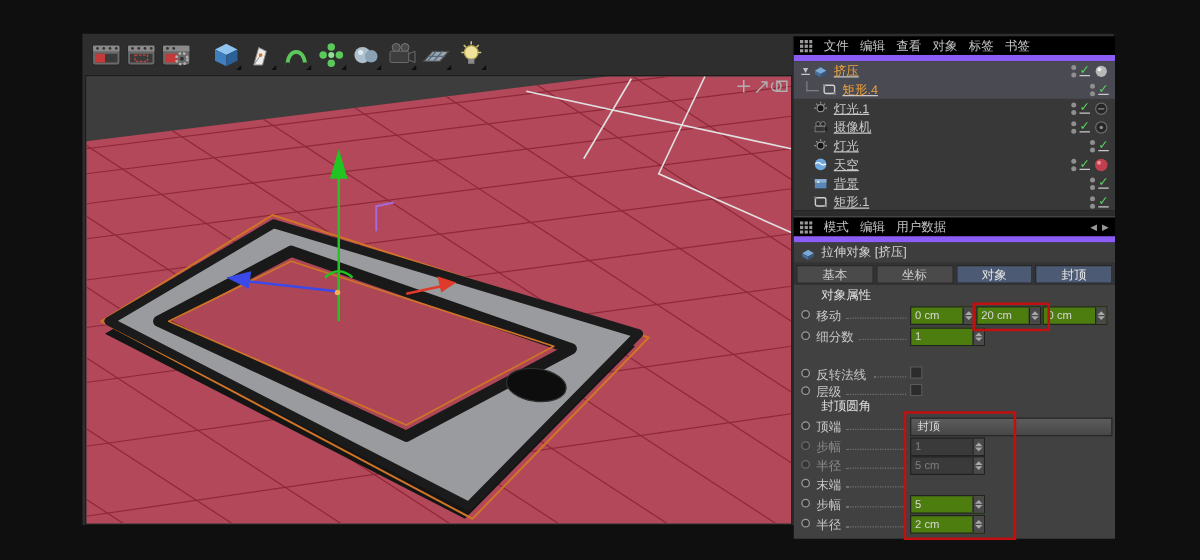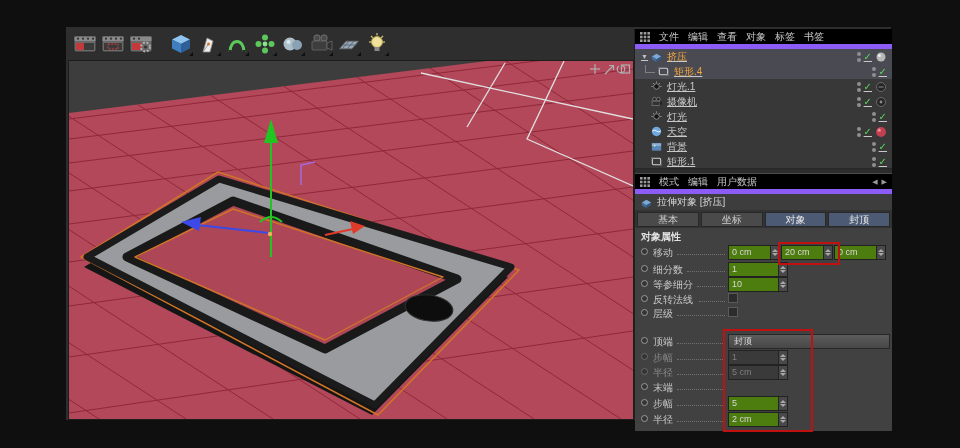--- a/index.html
+++ b/index.html
@@ -46,21 +46,21 @@
 
   .am-title{height:16px;display:flex;align-items:center;gap:4px;padding:0 5px;background:#3d3d3d;color:#d4d4d4;}
   .am-title svg{width:13px;height:13px;}
   .am-tabs{height:18px;display:flex;gap:2px;padding:2px 2px 1px 2px;background:#333;box-sizing:border-box;}
   .am-tab{flex:1;background:#4a4a4a;border:1px solid #282828;color:#cccccc;display:flex;
           align-items:center;justify-content:center;font-size:10px;}
   .am-tab.active{background:#4c5a74;color:#eaeaea;}
 
   .am-props{position:relative;height:203px;background:#414141;}
   .prow{position:absolute;left:0;right:0;height:15px;}
-  .phdr{position:absolute;left:0;right:0;height:14px;padding-left:6px;color:#e0e0e0;font-weight:bold;font-size:10px;line-height:14px;}
+  .phdr{position:absolute;left:0;right:0;height:14px;padding-left:22px;color:#e0e0e0;font-weight:normal;font-size:10px;line-height:14px;}
   .bullet{position:absolute;left:6px;top:4px;width:7px;height:7px;border:1px solid #9a9a9a;
           border-radius:50%;background:#343434;box-sizing:border-box;}
   .bullet.off{border-color:#6a6a6a;}
   .plabel{position:absolute;left:18px;top:2px;font-size:10px;color:#c8c8c8;white-space:nowrap;}
   .plabel.dis{color:#8a8a8a;}
   .leader{position:absolute;top:10px;border-bottom:1px dotted #707070;}
 
   .nfield{position:absolute;top:1px;height:13px;background:#4d7c0f;border:1px solid #222;
           display:flex;box-sizing:content-box;}
   .nfield .val{flex:1;font-size:9px;color:#d8d8d8;padding:0 3px;line-height:13px;overflow:hidden;white-space:nowrap;}
@@ -558,47 +558,36 @@
         <span class="leader" style="left:52px;width:38px"></span>
         <span class="nfield" style="left:93px;width:58px">
             <span class="val">1</span>
             <span class="spin">
               <i class="u"></i>
               <i class="d"></i>
             </span>
           </span>
       </div>
 
-      <div class="prow" style="top:48px">
-        <span class="bullet"></span>
-        <span class="plabel">等参细分</span>
-        <span class="leader" style="left:62px;width:28px"></span>
-        <span class="nfield" style="left:93px;width:58px">
-            <span class="val">10</span>
-            <span class="spin">
-              <i class="u"></i>
-              <i class="d"></i>
-            </span>
-          </span>
-      </div>
 
       <div class="prow" style="top:63px">
         <span class="bullet"></span>
         <span class="plabel">反转法线</span>
         <span class="leader" style="left:64px;width:26px"></span>
         <span class="checkbox"></span>
       </div>
 
       <div class="prow" style="top:77px">
         <span class="bullet"></span>
         <span class="plabel">层级</span>
         <span class="leader" style="left:42px;width:48px"></span>
         <span class="checkbox"></span>
       </div>
 
+      <div class="phdr" style="top:91px">封顶圆角</div>
 
       <div class="prow" style="top:105px;height:16px">
         <span class="bullet"></span>
         <span class="plabel">顶端</span>
         <span class="leader" style="left:42px;width:48px"></span>
         <span class="ddown">封顶</span>
       </div>
 
       <div class="prow" style="top:121px">
         <span class="bullet off"></span>

